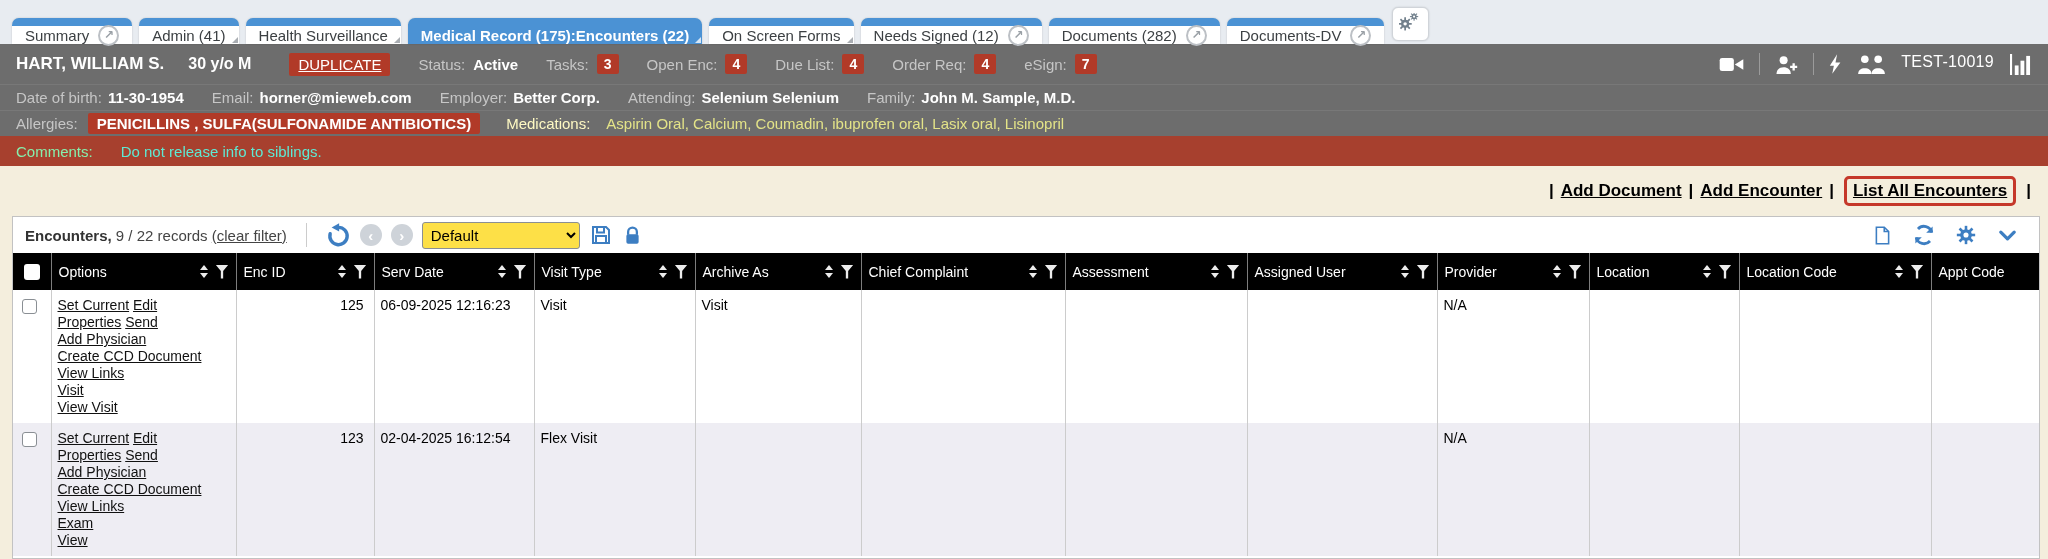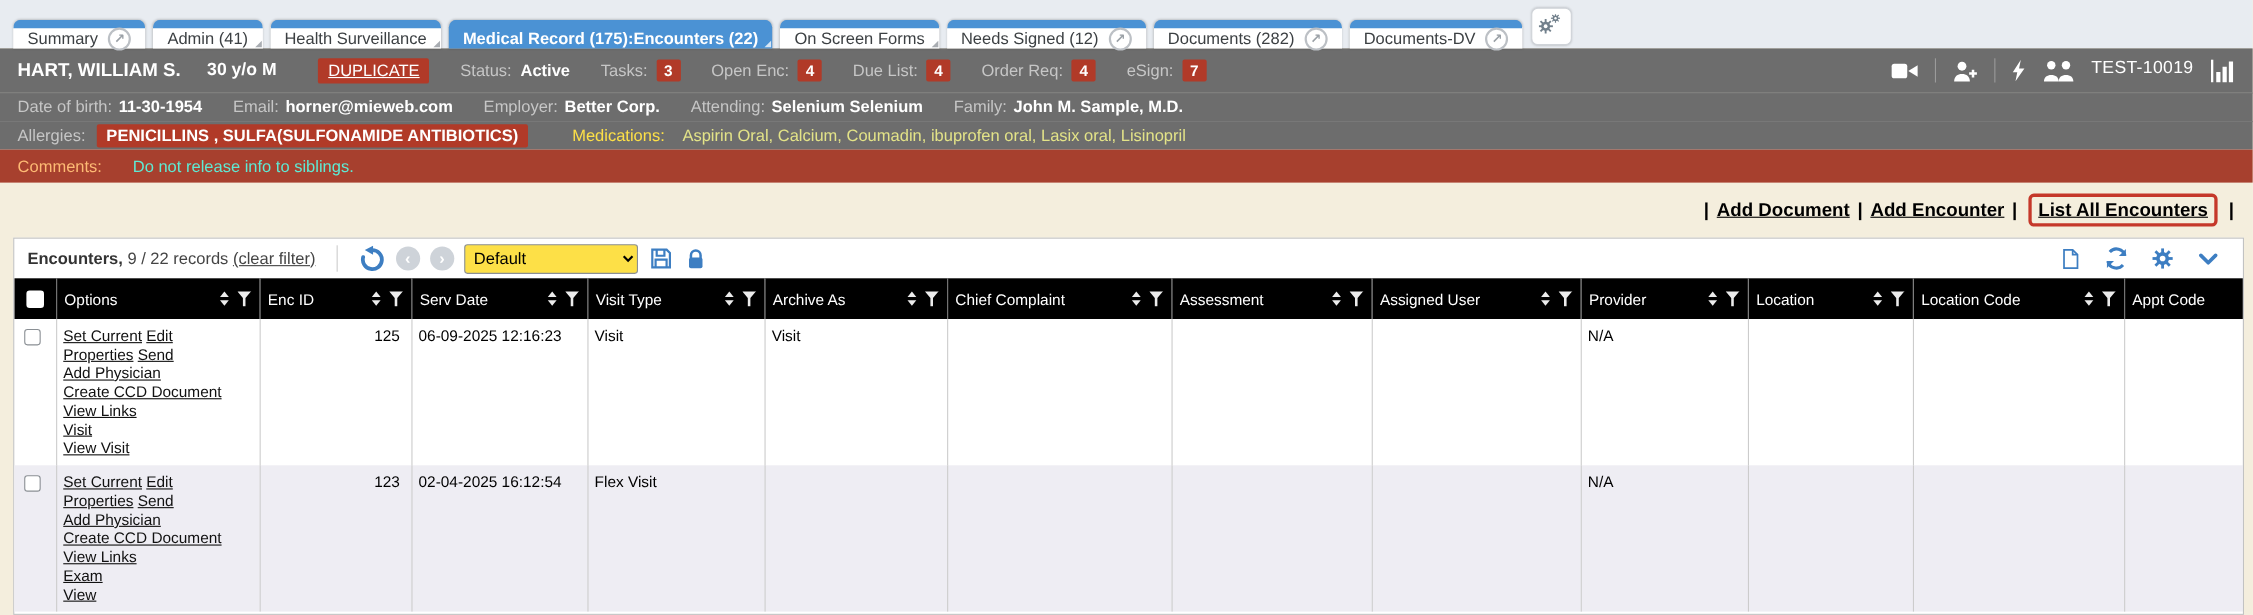--- a/index.html
+++ b/index.html
@@ -46,26 +46,26 @@
 
   
   .demo-row, .allergy-row { height:26px; background:#6d6d6d; color:#fff;
     display:flex; align-items:center; padding:0 16px; font-size:15px;
     border-top:1px solid #787878; }
   .demo-item { margin-right:28px; white-space:nowrap; }
   .dlabel { color:#c6c6c6; }
   .dval { color:#fff; font-weight:bold; margin-left:6px; }
   .allergy-badge { background:#b13a28; color:#fff; font-weight:bold; padding:2px 9px;
     margin-left:10px; border-radius:2px; }
-  .meds-label { color:#fde047; margin-left:40px; }
+  .meds-label { color:#fef9c3; margin-left:26px; }
   .meds-val { color:#e3e388; margin-left:16px; }
 
   .comments-row { height:30px; background:#a7402e; color:#fff; display:flex;
     align-items:center; padding:0 16px; font-size:15px; }
-  .com-label { color:#fdba74; }
+  .com-label { color:#86efac; }
   .com-val { margin-left:28px; color:#5eead4; }
 
   
   .links-row { height:50px; display:flex; align-items:center; justify-content:flex-end;
     padding-right:10px; font-size:17px; font-weight:bold; color:#000; }
   .alink { color:#000; text-decoration:underline; cursor:pointer; white-space:nowrap; }
   .sep { margin:0 7px; }
   .hlbox { border:3px solid #c5382a; border-radius:5px; padding:2px 6px; margin:0 3px;
     display:inline-block; }
 

